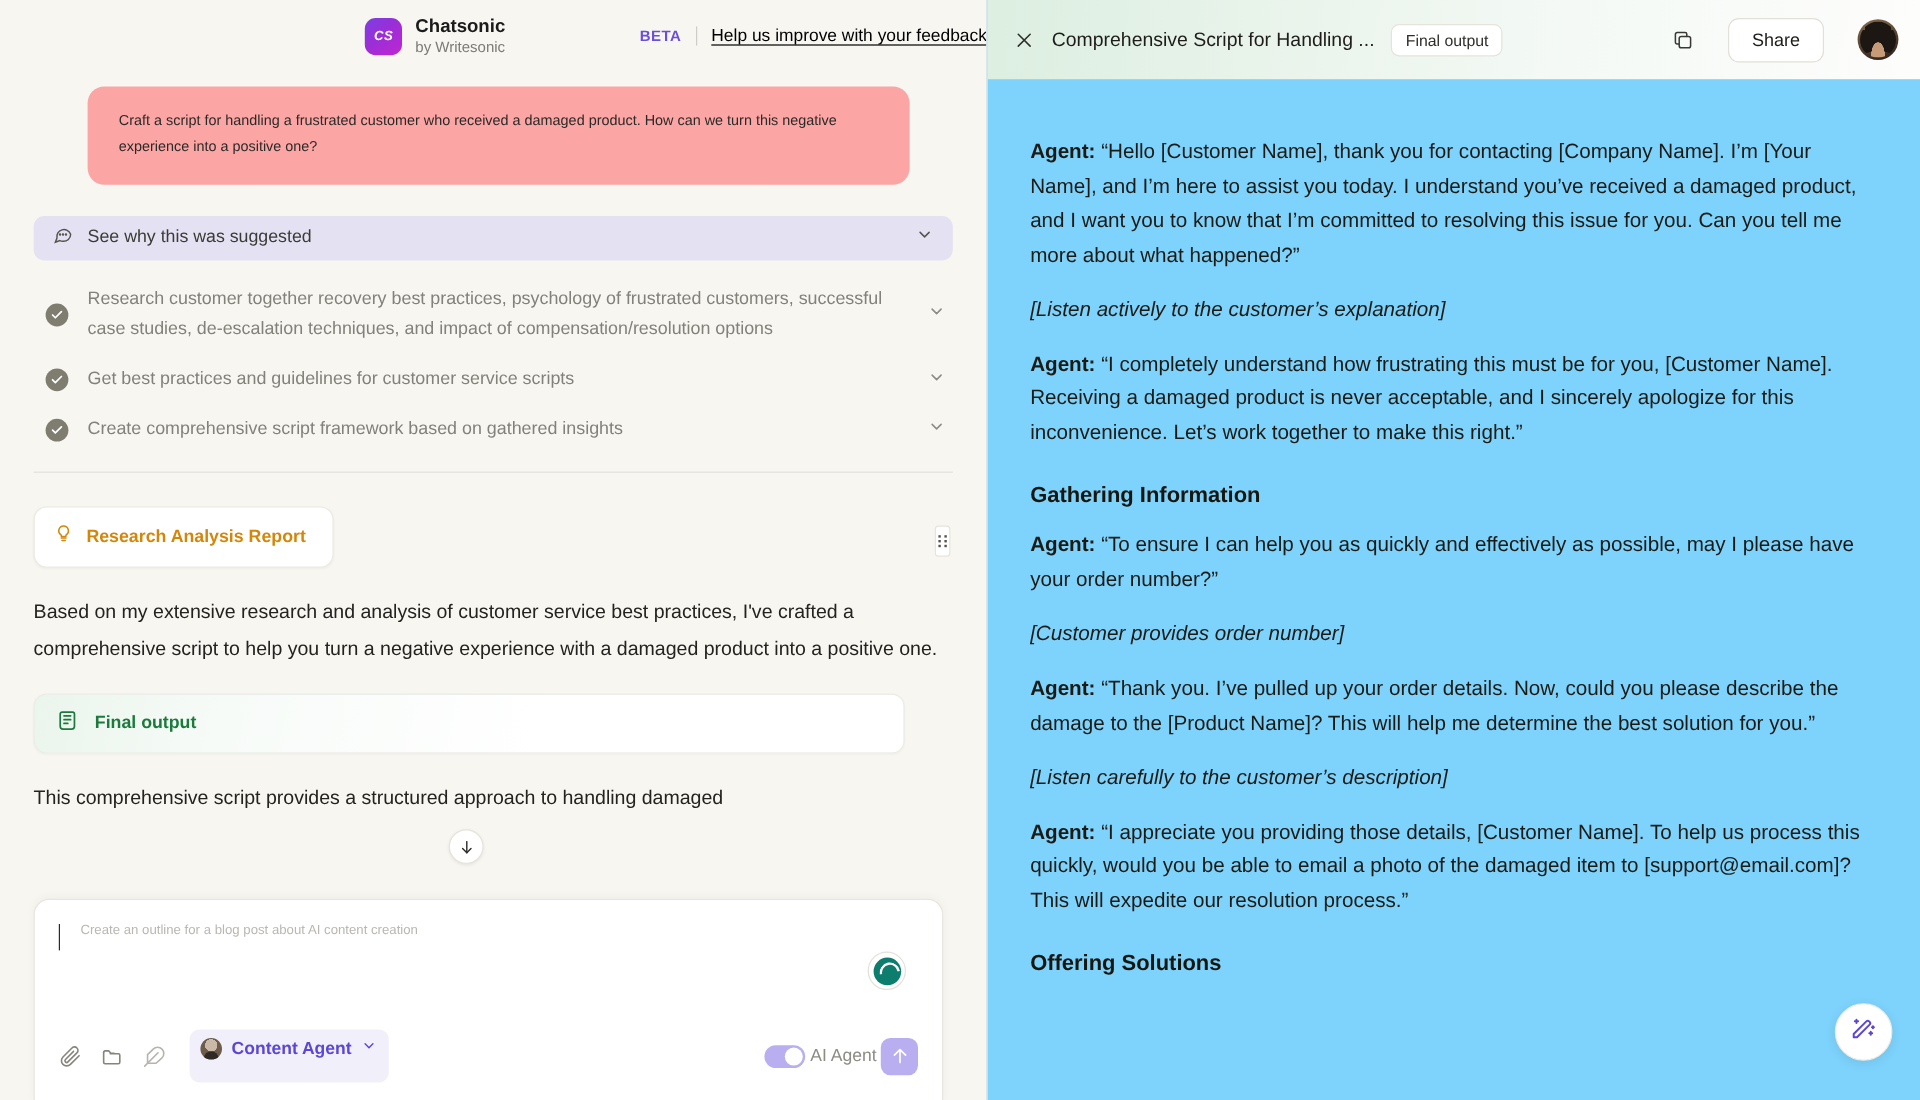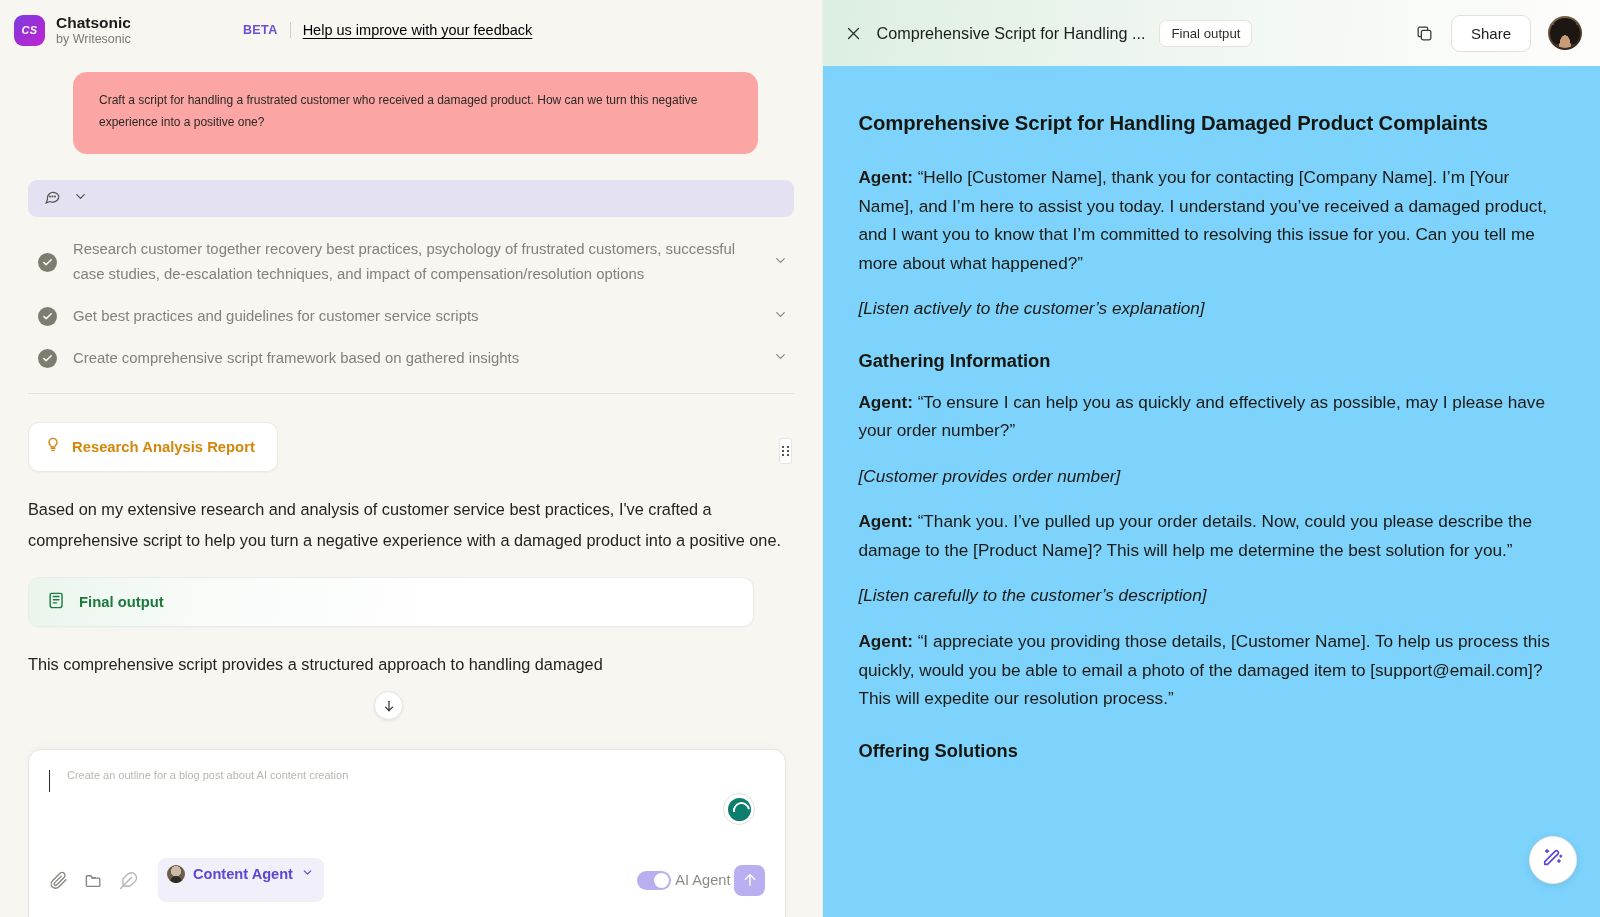--- a/index.html
+++ b/index.html
@@ -11,20 +11,21 @@
   }
   .app { display: flex; width: 1600px; height: 917px; position: relative; }
 
   
   .left-panel {
     width: 860px; height: 917px;
     background: #f7f6f1;
     position: relative;
     display: flex; flex-direction: column;
     overflow: hidden;
+    align-items: flex-end;
   }
   .left-header {
     display: flex; align-items: center;
     padding: 10px 0 10px 14px;
     height: 60px; flex: none;
   }
   .brand { display: flex; align-items: center; gap: 11px; }
   .brand-logo {
     width: 31px; height: 31px; border-radius: 9px;
     background: linear-gradient(140deg, #7b3fe4 0%, #9b2ed6 45%, #c026d3 100%);
@@ -238,21 +239,21 @@
   }
   .close-x { cursor: pointer; color: #2f2e2a; display: flex; }
   .doc-title {
     font-size: 16.2px; color: #1e1d1a; white-space: nowrap;
   }
   .final-badge {
     background: #fff; border: 1px solid #e5e3db; border-radius: 7px;
     font-size: 13.2px; color: #2f2e2a; padding: 5px 11px;
     white-space: nowrap;
   }
-  .right-header-right { margin-left: auto; display: flex; align-items: center; gap: 17px; }
+  .right-header-right { margin-left: auto; display: flex; align-items: center; gap: 28px; }
   .copy-icon { cursor: pointer; color: #3a3935; display: flex; }
   .share-btn {
     background: #fff; border: 1px solid #e2e0d8; border-radius: 9px;
     font-size: 15px; color: #1e1d1a; padding: 9px 19px; cursor: pointer;
     font-family: inherit;
   }
   .user-avatar {
     width: 34px; height: 34px; border-radius: 50%;
     background: linear-gradient(160deg,#8c6f52 0%, #4d3a2b 60%, #2b211a 100%);
     position: relative; overflow: hidden; cursor: pointer; flex: none;
@@ -329,20 +330,21 @@
 
       <div class="suggest-banner">
         <span>
           <svg width="17" height="17" viewBox="0 0 24 24" fill="none" stroke="#55534d" stroke-width="1.7" stroke-linecap="round">
             <path d="M21 11.5a8.4 8.4 0 0 1-9 8.4 8.9 8.9 0 0 1-3.8-.8L3 21l1.9-4.9A8.4 8.4 0 0 1 21 11.5z"></path>
             <circle cx="8.5" cy="12" r=".6" fill="#55534d"></circle>
               <circle cx="12" cy="12" r=".6" fill="#55534d"></circle>
               <circle cx="15.5" cy="12" r=".6" fill="#55534d"></circle>
           </svg>
         </span>
+        <span class="suggest-label">See why this was suggested</span>
         <span>
           <svg width="15" height="15" viewBox="0 0 24 24" fill="none" stroke="#55534d" stroke-width="2" stroke-linecap="round" stroke-linejoin="round">
               <polyline points="6 9 12 15 18 9"></polyline>
             </svg>
         </span>
       </div>
 
       <div class="task-list">
         <div class="task-row">
           <span class="task-check">
@@ -502,24 +504,24 @@
               <rect x="8" y="8" width="12" height="12" rx="2.2"></rect>
               <path d="M16 8V5.8A1.8 1.8 0 0 0 14.2 4H5.8A1.8 1.8 0 0 0 4 5.8v8.4A1.8 1.8 0 0 0 5.8 16H8"></path>
             </svg>
         </span>
         <button class="share-btn">Share</button>
         <span class="user-avatar"></span>
       </div>
     </div>
 
     <div class="doc-body">
-      <div class="doc-h1">Comprehensive Script for Handling Damaged Product Complaints</div>
 
       <p class="doc-p"><b>Agent:</b><span> “Hello [Customer Name], thank you for contacting [Company Name]. I’m [Your Name], and I’m here to assist you today. I understand you’ve received a damaged product, and I want you to know that I’m committed to resolving this issue for you. Can you tell me more about what happened?”</span></p>
       <p class="doc-stage">[Listen actively to the customer’s explanation]</p>
+      <p class="doc-p"><b>Agent:</b><span> “I completely understand how frustrating this must be for you, [Customer Name]. Receiving a damaged product is never acceptable, and I sincerely apologize for this inconvenience. Let’s work together to make this right.”</span></p>
 
       <div class="doc-h2">Gathering Information</div>
       <p class="doc-p"><b>Agent:</b><span> “To ensure I can help you as quickly and effectively as possible, may I please have your order number?”</span></p>
       <p class="doc-stage">[Customer provides order number]</p>
       <p class="doc-p"><b>Agent:</b><span> “Thank you. I’ve pulled up your order details. Now, could you please describe the damage to the [Product Name]? This will help me determine the best solution for you.”</span></p>
       <p class="doc-stage">[Listen carefully to the customer’s description]</p>
       <p class="doc-p"><b>Agent:</b><span> “I appreciate you providing those details, [Customer Name]. To help us process this quickly, would you be able to email a photo of the damaged item to [support@email.com]? This will expedite our resolution process.”</span></p>
 
       <div class="doc-h2">Offering Solutions</div>
     </div>

